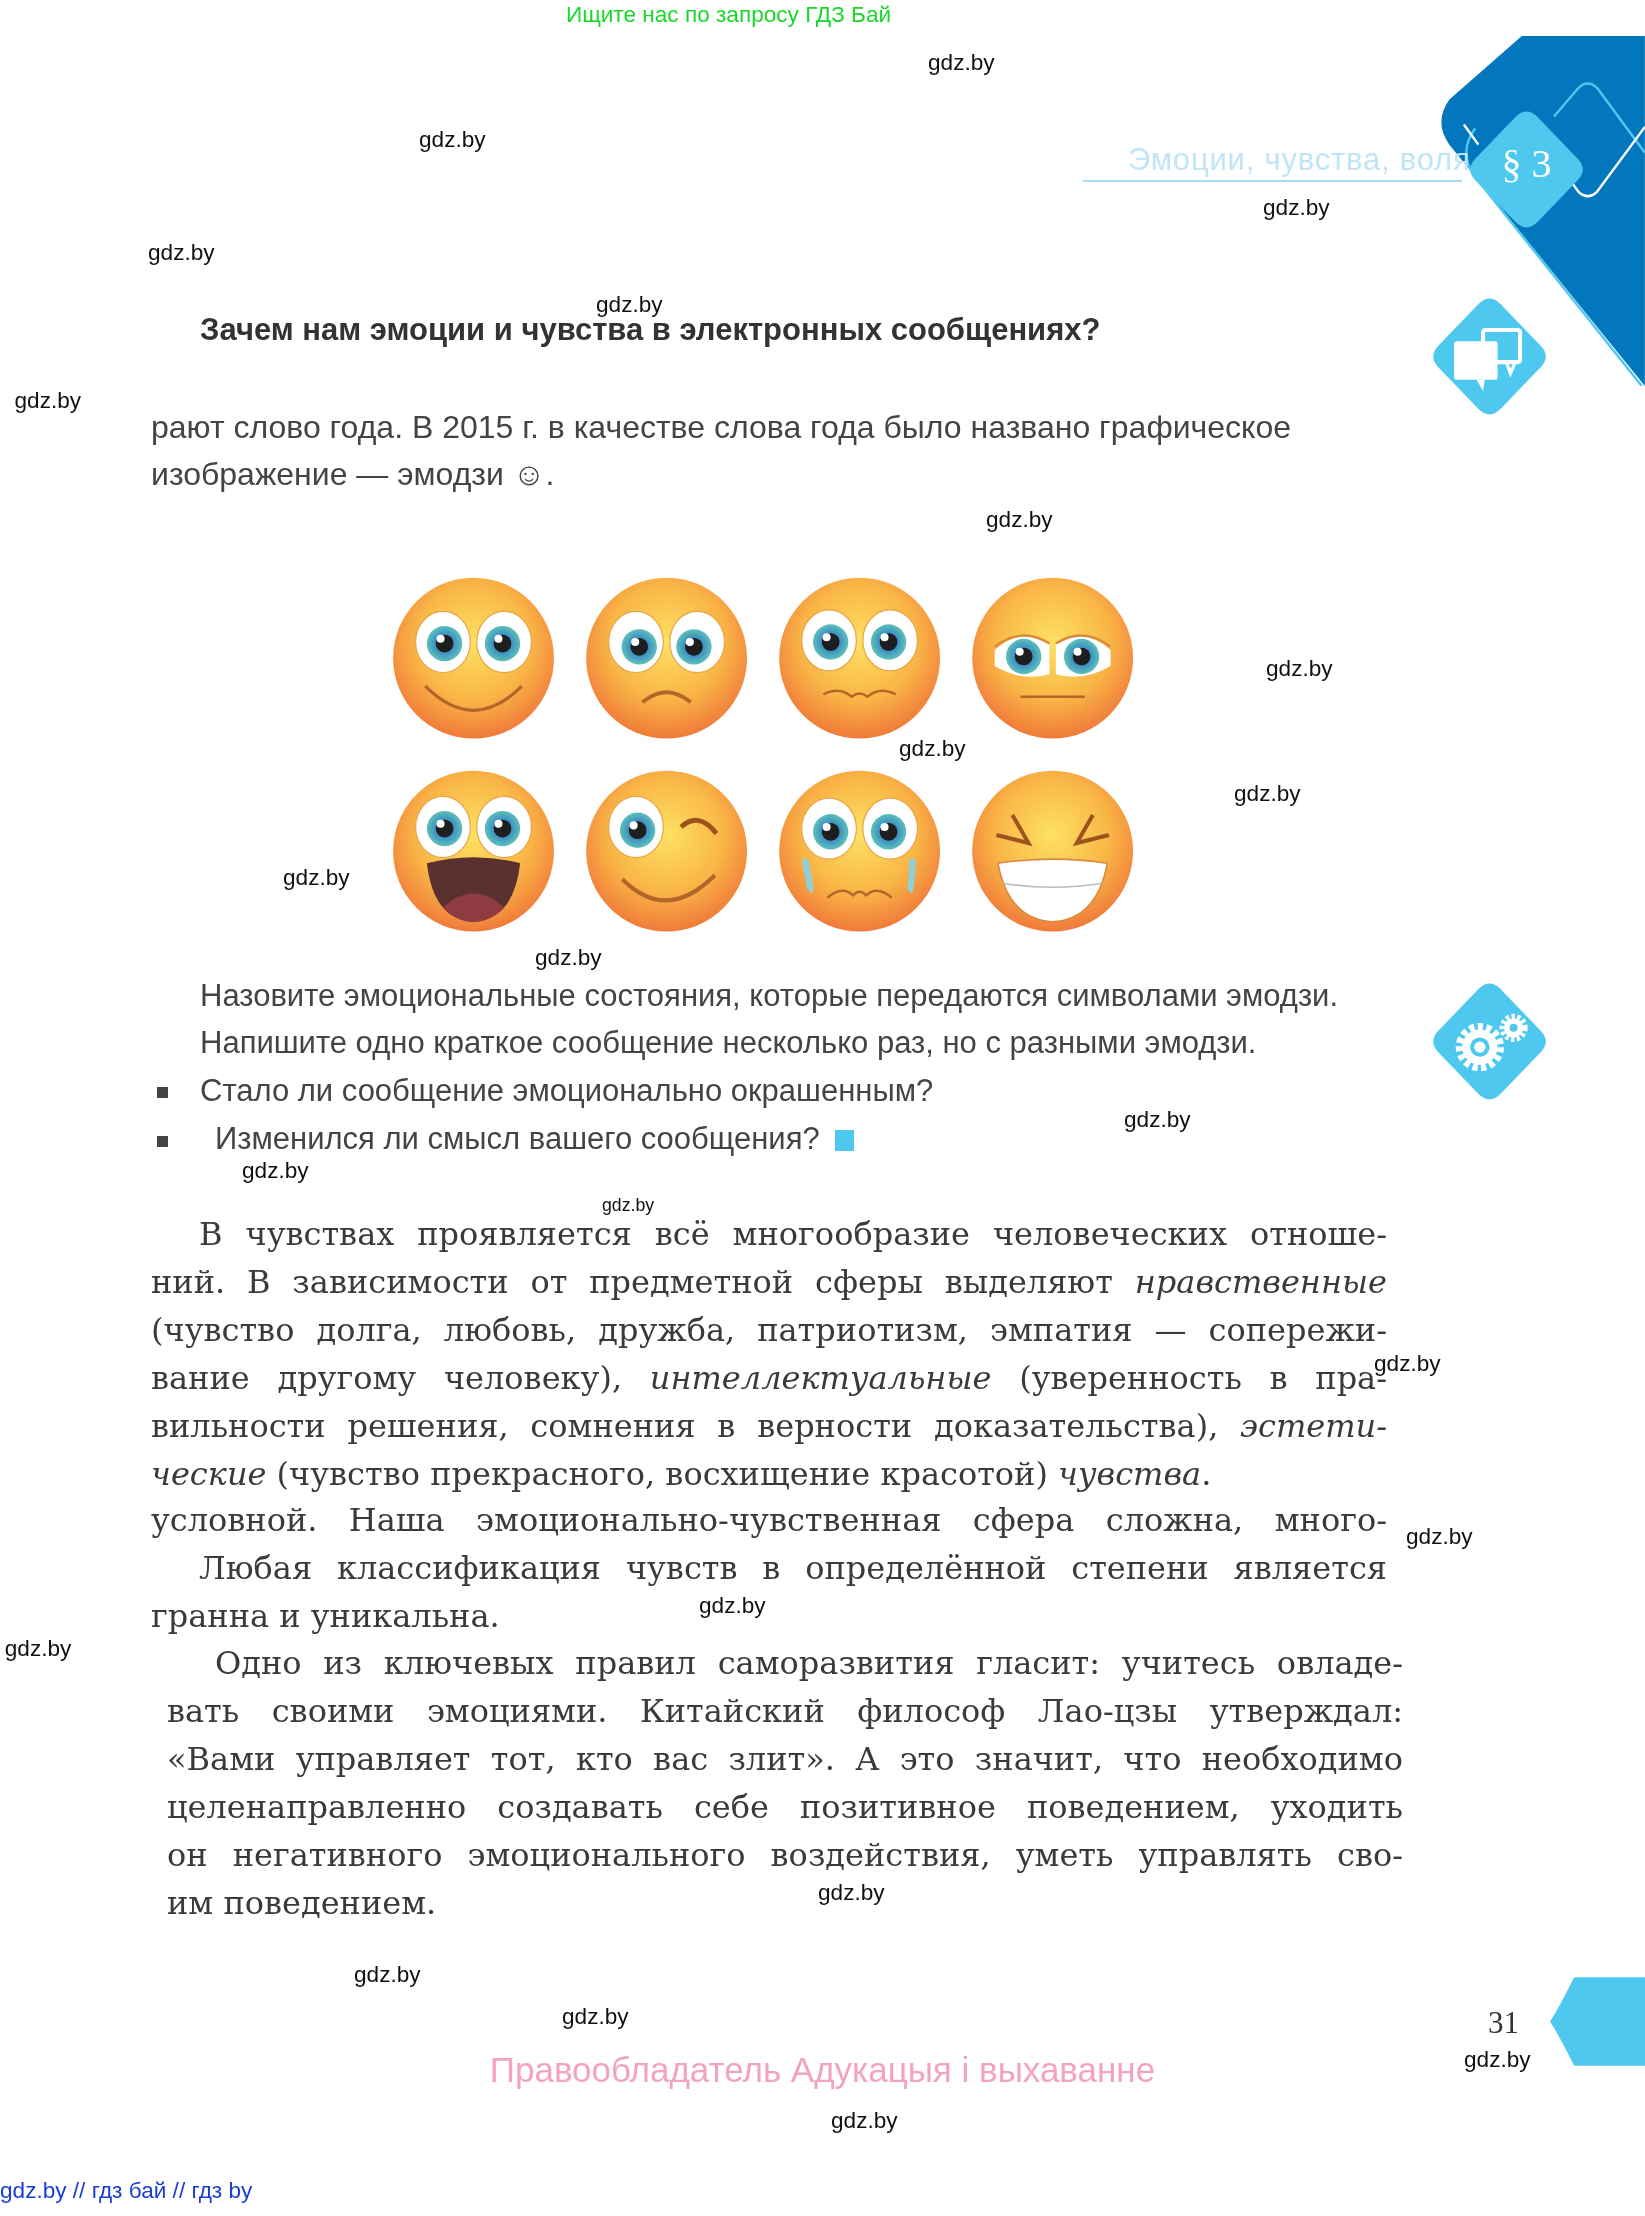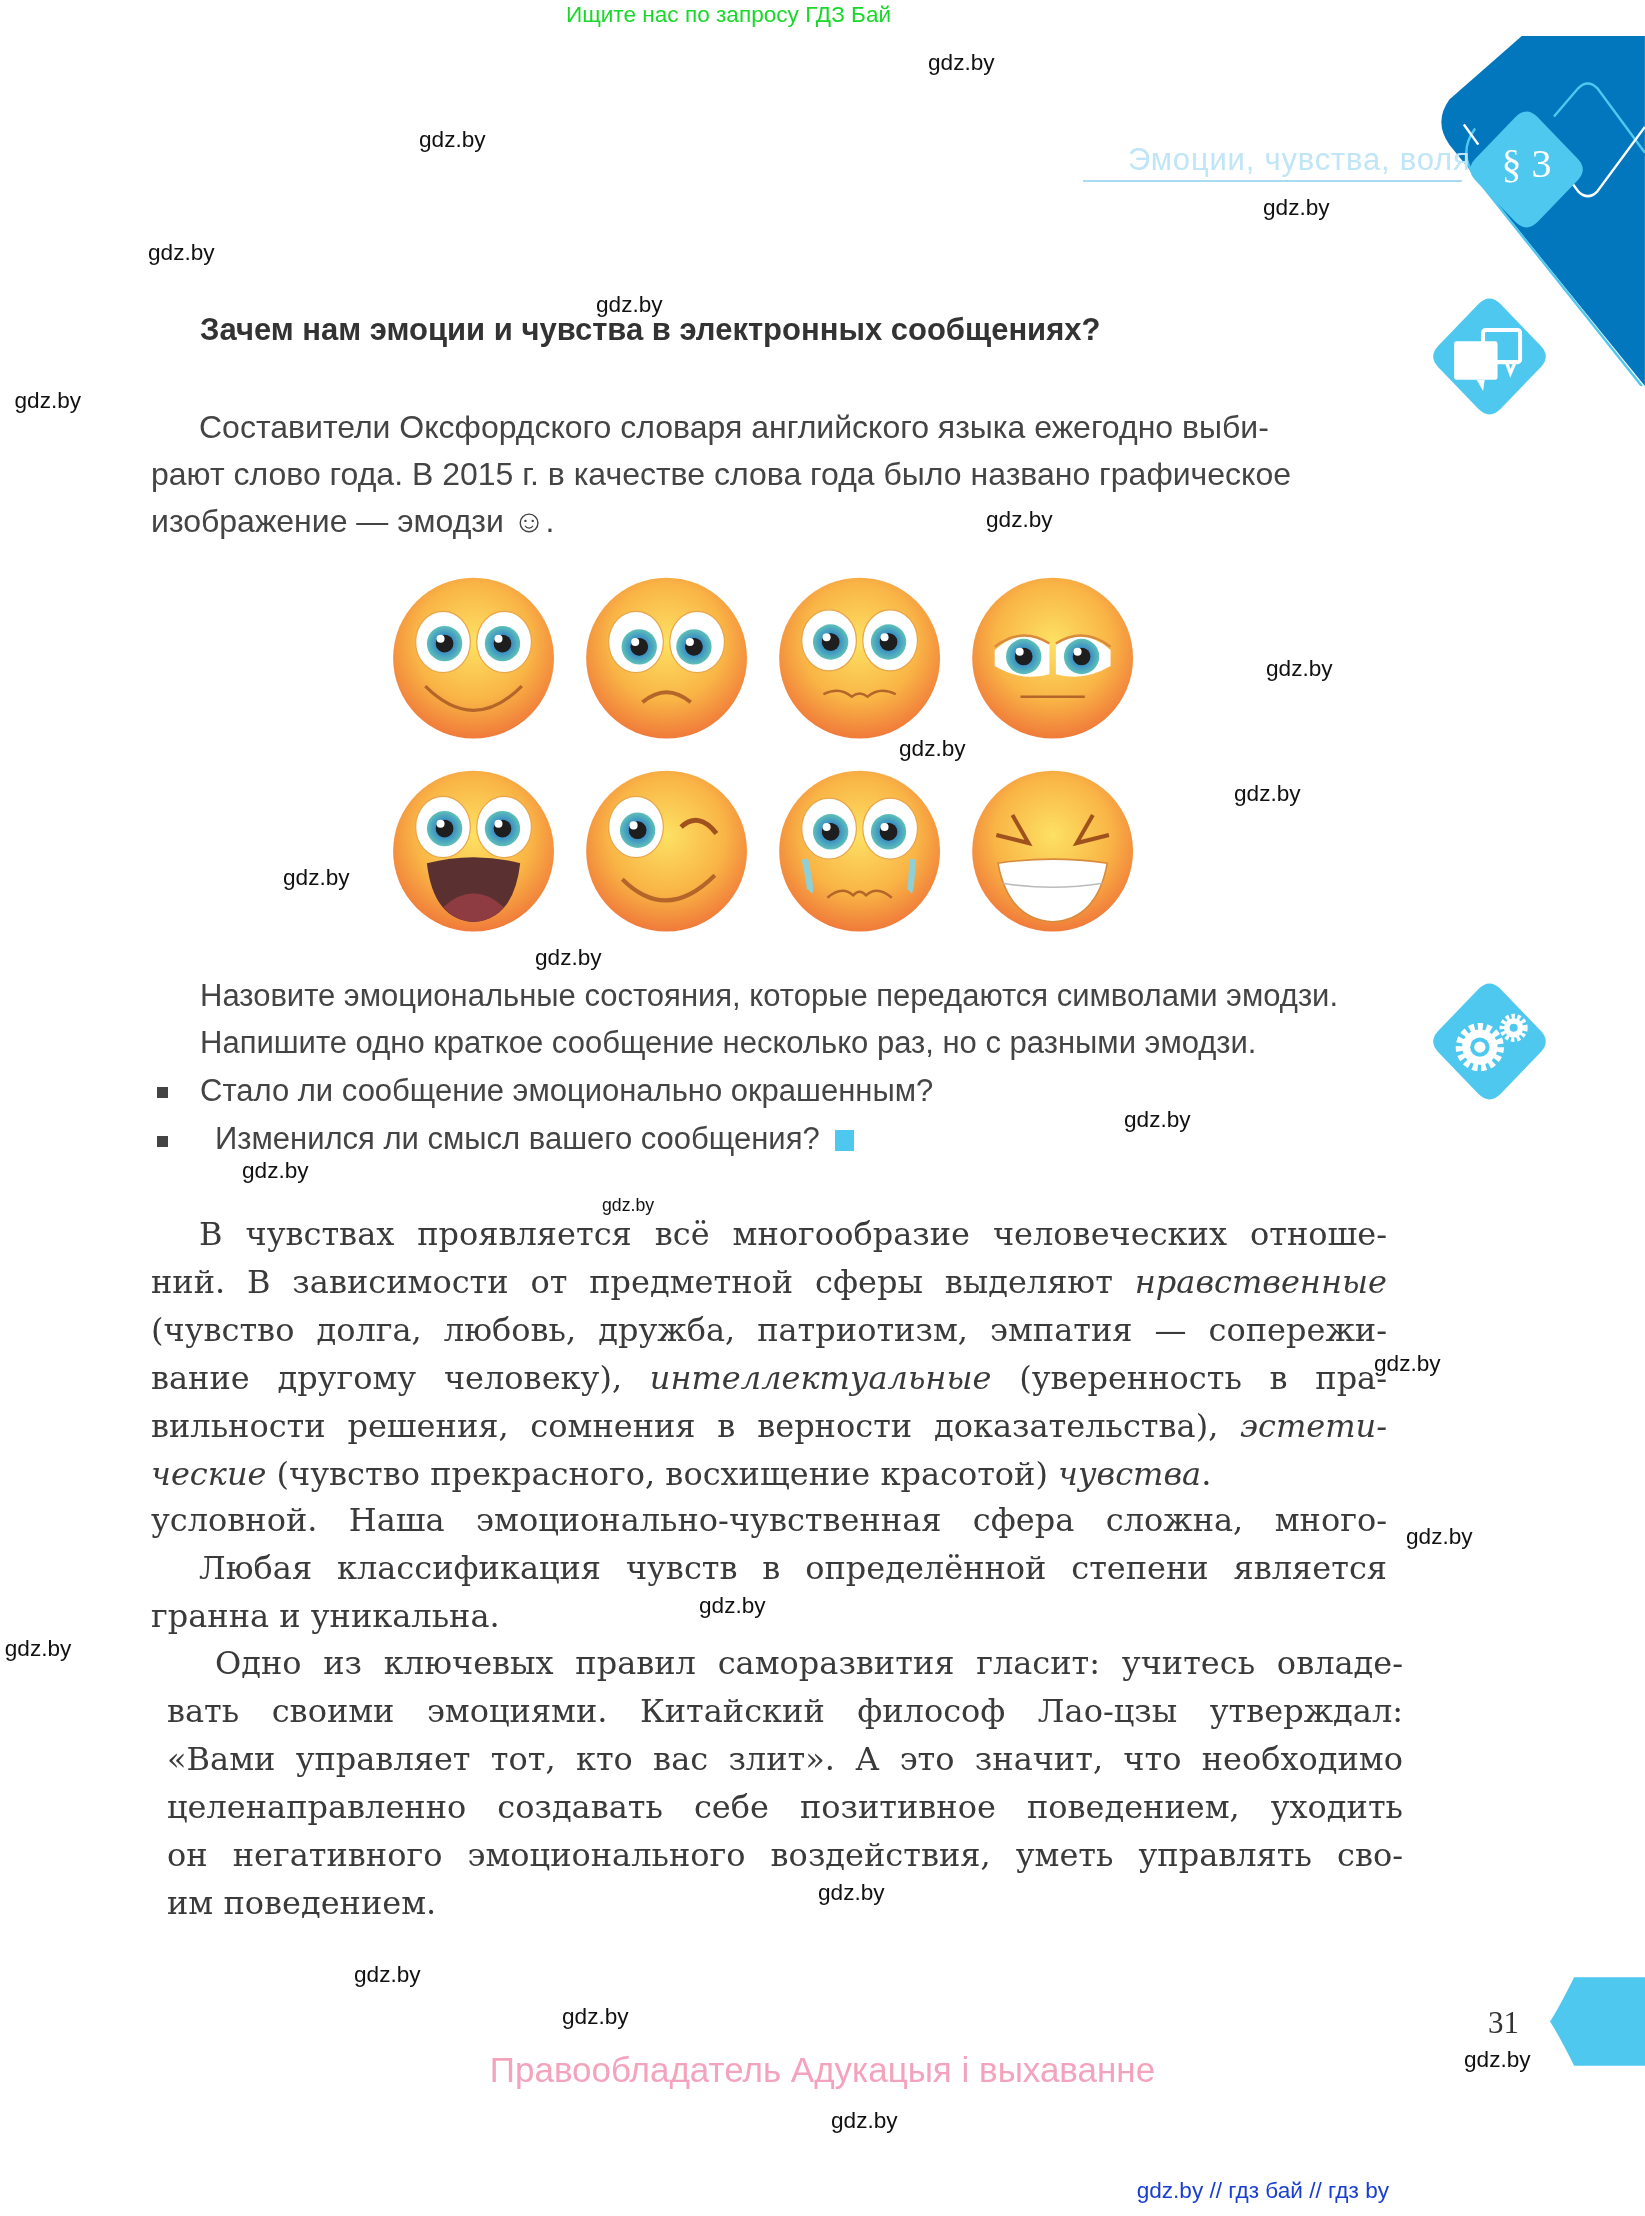--- a/index.html
+++ b/index.html
@@ -14,21 +14,21 @@
   .para-sans .indent { display:inline-block; width:48px; }
   .task { position:absolute; left:200px; font-size:31px; color:#444; white-space:nowrap;text-align:right; }
   .bullet { position:absolute; left:157px; width:10.5px; height:10.5px; background:#444; }
   .serif { position:absolute; left:151px; width:1236px; font-family:"DejaVu Serif", "Liberation Serif", serif; font-size:32px; line-height:48px; color:#3a3a3a; text-align:justify; }
   .serif .line { display:block; white-space:nowrap; text-align:justify; text-align-last:justify; }
   .serif .line.last { text-align-last:left; }
   .serif .ind { display:inline-block; width:48px; }
   .serif i { font-style:italic; }
   .emoji-grid { position:absolute; left:391px; top:568px; width:749px; height:374px; }
   .footer-owner { position:absolute; left:0; width:1645px; top:2050px; text-align:center; font-size:35px; color:#f4a3bd; }
-  .footer-links { position:absolute; left:0; width:1389px; top:2178px; text-align:right; font-size:22.6px; color:#1a3fd0; }
+  .footer-links { position:absolute; left:0; width:1389px; top:2178px; text-align:left; font-size:22.6px; color:#1a3fd0; }
   .page-num { position:absolute; left:1488px; top:2005px; font-family:"Liberation Serif", serif; font-size:31px; color:#333; }
 </style>
 </head>
 <body>
 
 <div class="top-banner">Ищите нас по запросу ГДЗ Бай</div>
 
 <svg class="abs" style="left:1401px;top:32px;" width="244" height="354" viewBox="0 0 303 440">
   <path d="M150 5 L303 5 L303 440 L60 140 Q40 112 60 84 Z" fill="#0277bd"></path>
   <path d="M92 120 Q70 150 92 180 L303 445" fill="none" stroke="#4fc8f0" stroke-width="3"></path>
@@ -52,21 +52,20 @@
     <rect x="66" y="42" width="46" height="40" rx="3" fill="none" stroke="#fff" stroke-width="5"></rect>
     <path d="M95 82 L100 96 L106 82" fill="none" stroke="#fff" stroke-width="4"></path>
     <rect x="30" y="56" width="54" height="48" rx="3" fill="#fff"></rect>
     <path d="M58 104 L66 118 L68 104 Z" fill="#fff"></path>
   </svg>
 </div>
 
 <div class="section-h">Зачем нам эмоции и чувства в электронных сообщениях?</div>
 
 <div class="para-sans" style="top:404px;">
-  <div style="white-space:nowrap;"><span class="indent"></span><span>Составители Оксфордского словаря английского языка ежегодно выби-</span></div>
   <div style="white-space:nowrap;">рают слово года. В 2015 г. в качестве слова года было названо графическое</div>
   <div style="white-space:nowrap;"><span>изображение — эмодзи</span> <span>☺</span><span>.</span></div>
 </div>
 
 <div class="emoji-grid">
   <svg width="749" height="374" viewBox="0 0 930 465">
     <defs>
       <radialGradient id="face" cx="50%" cy="40%" r="60%">
         <stop offset="0%" stop-color="#fde163"></stop>
         <stop offset="60%" stop-color="#f9b546"></stop>

